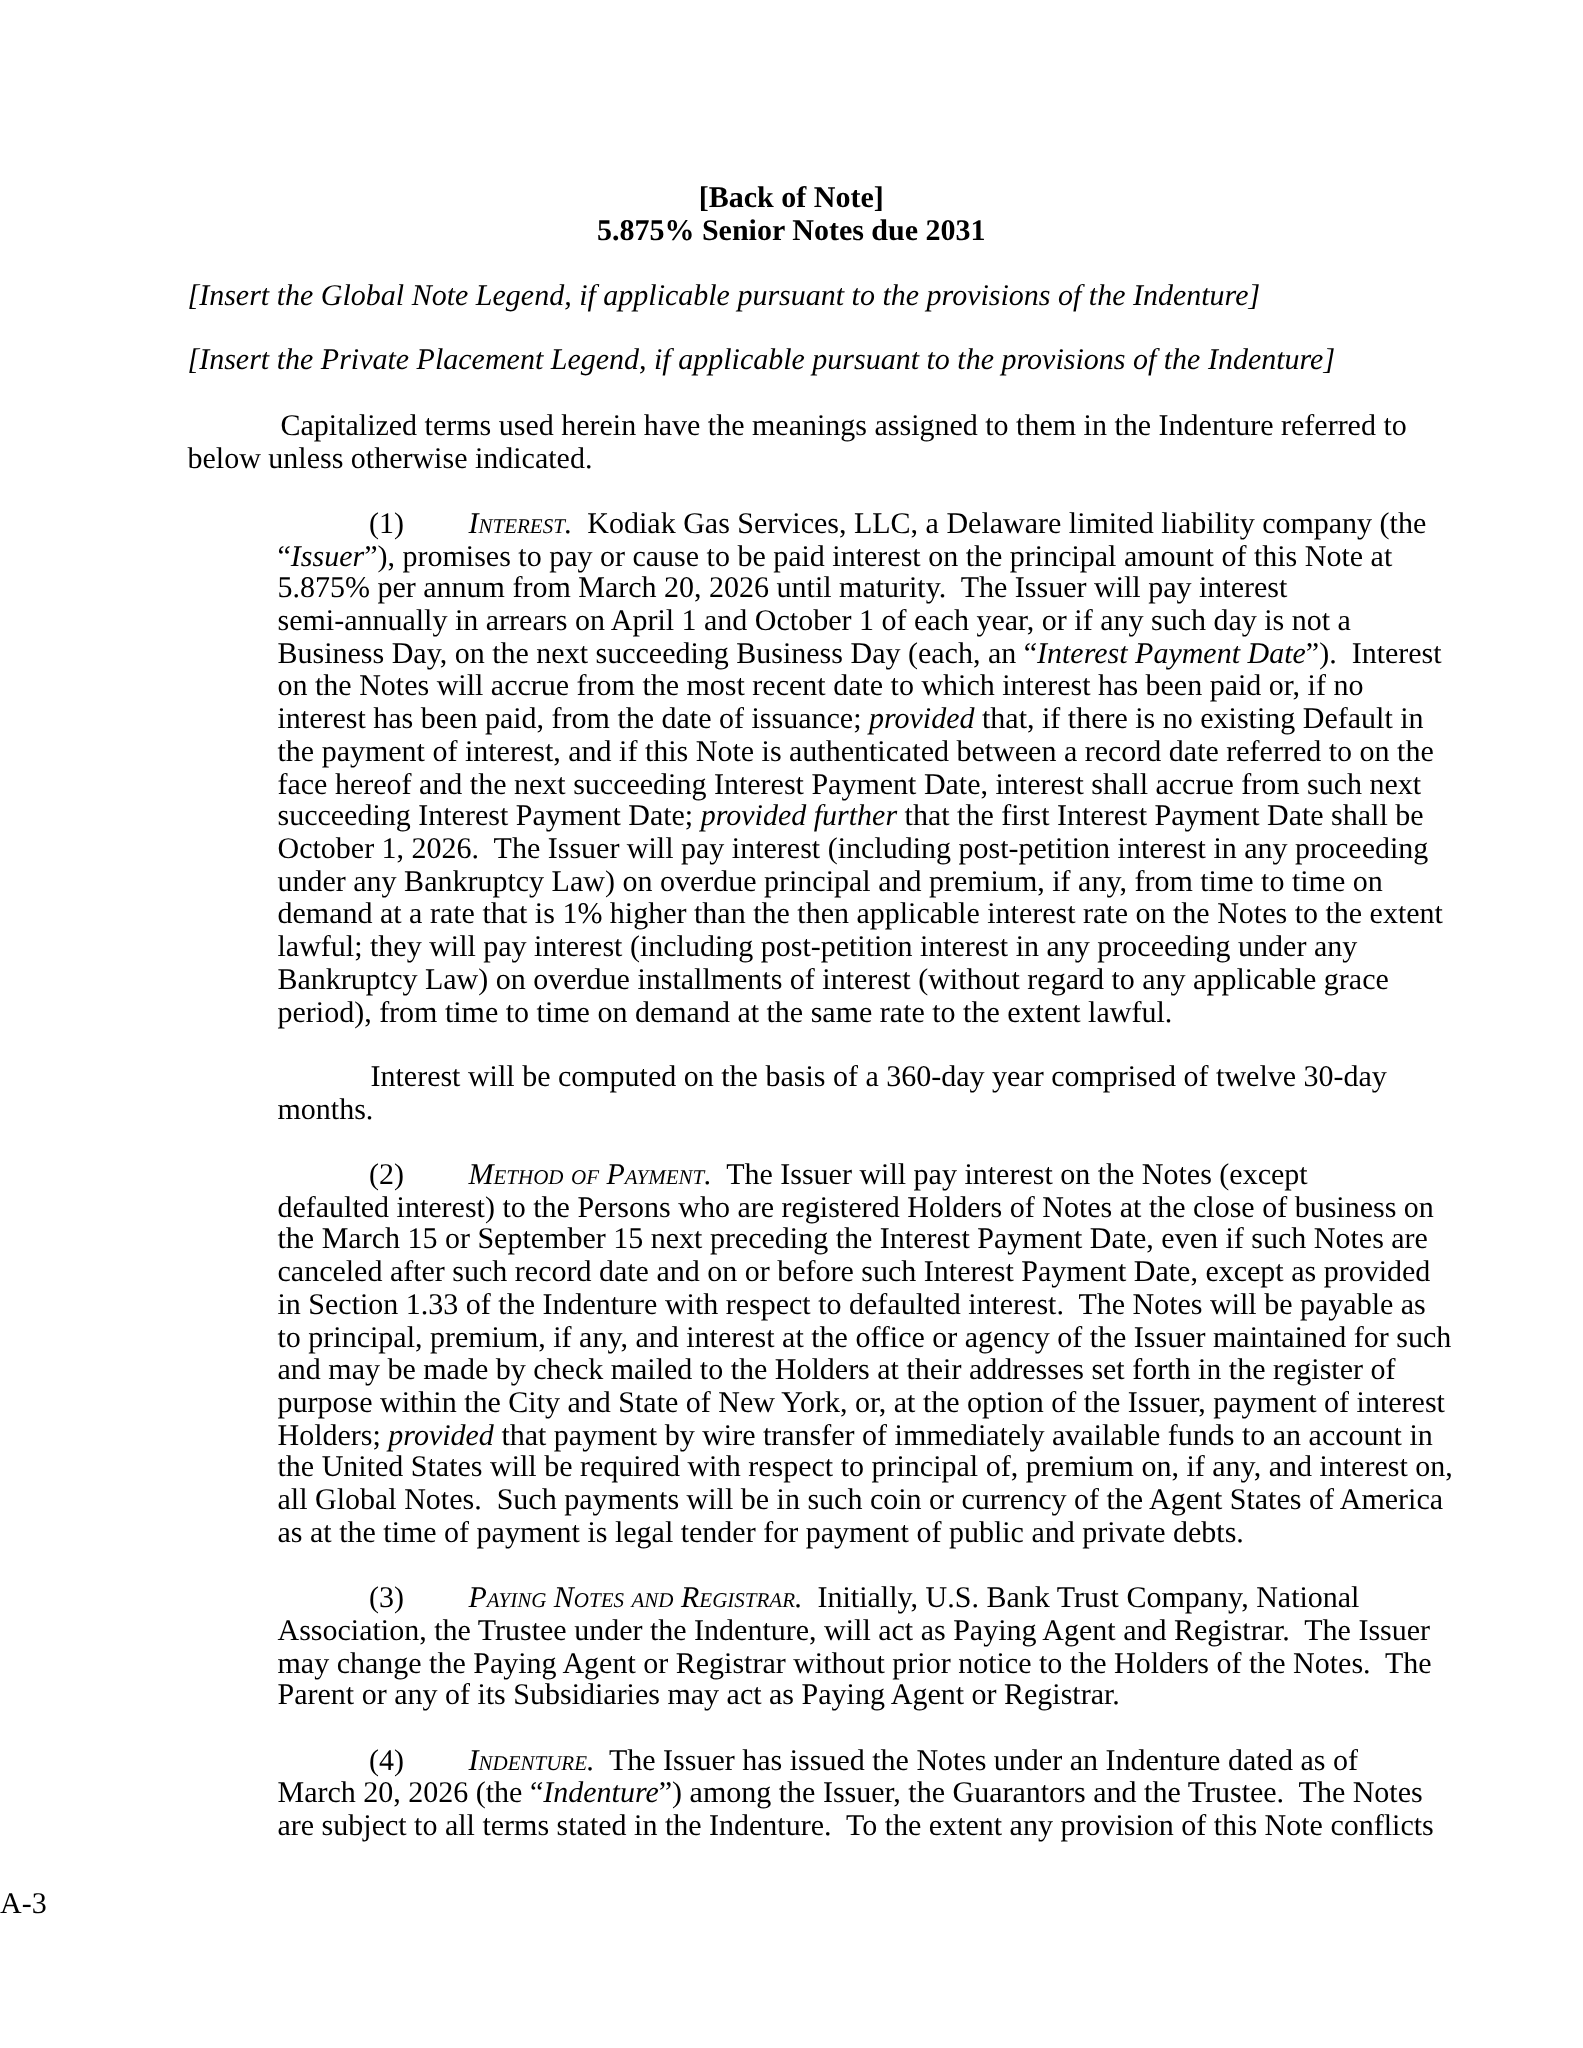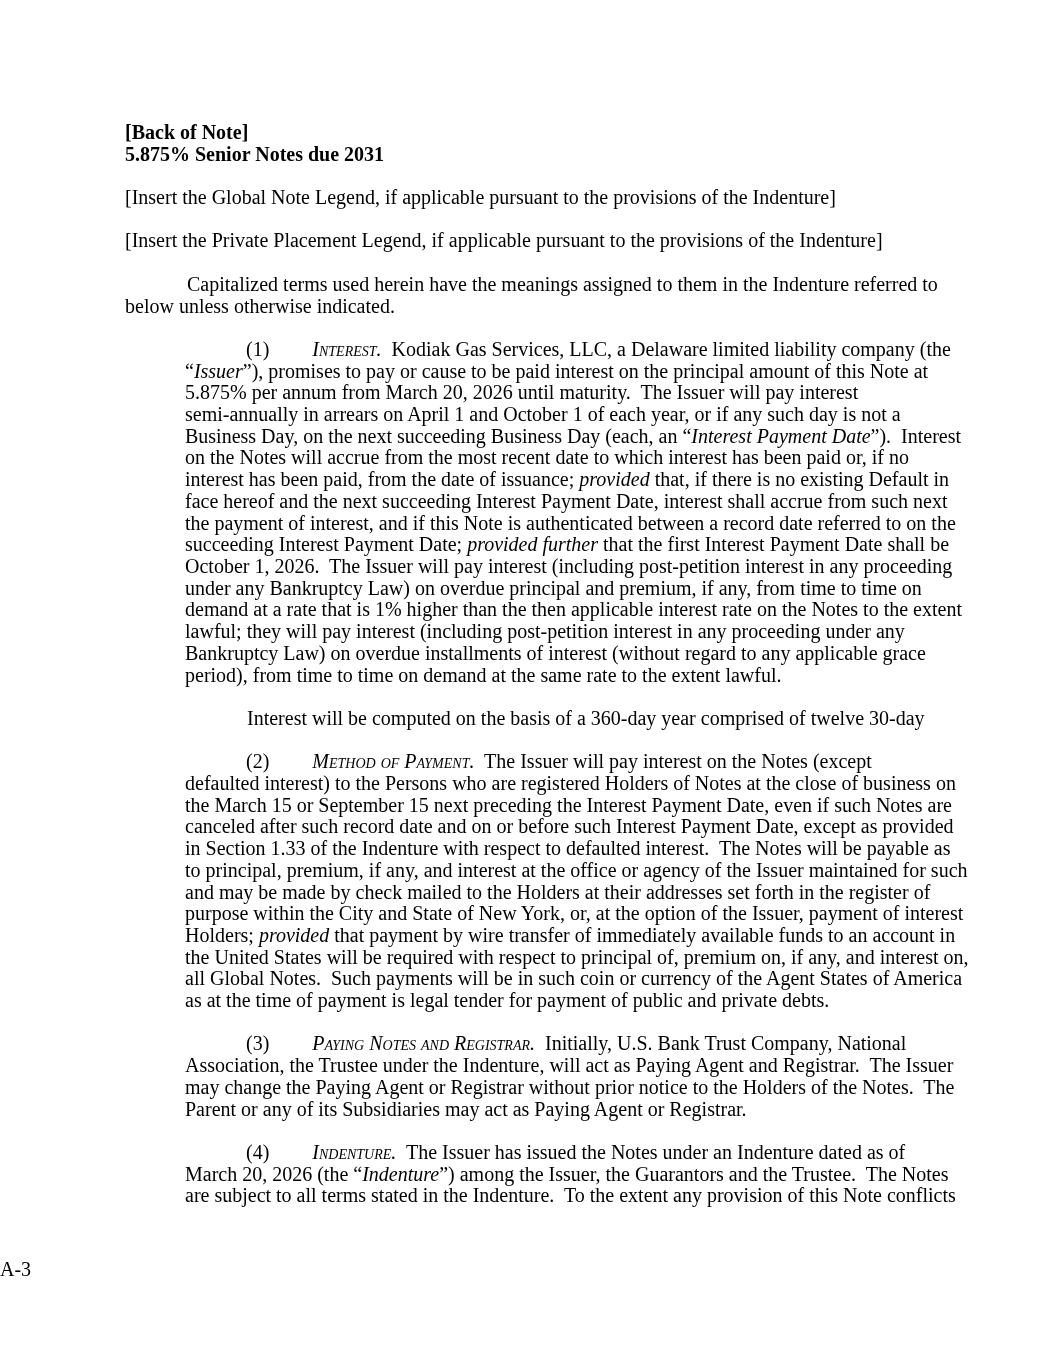--- a/index.html
+++ b/index.html
@@ -14,25 +14,25 @@
     color: #000000;
     overflow: hidden;
   }
   .content {
     position: absolute;
     left: 125px;
     top: 0;
     width: 805px;
     padding-top: 122px;
   }
-  .doc-title { text-align: left; font-weight: bold; }
+  .doc-title { text-align: center; font-weight: bold; }
   .doc-title .line { white-space: pre; }
   .para { margin-top: 21.7px; }
   .para.block { margin-left: 60px; }
-  .para.legend { }
+  .para.legend { font-style: italic; }
   .line { white-space: pre; }
   .run-i  { font-style: italic; }
   .run-sc { font-style: italic; font-variant: small-caps; }
   .tab { display: inline-block; width: 43px; }
   .footer {
     position: absolute;
     top: 1259px;
     left: 0;
     width: 1055px;
   }
@@ -58,32 +58,33 @@
           <div class="line"><span>below unless otherwise indicated.</span></div>
         </div>
         <div class="para block">
           <div class="line" style="text-indent: 61px;"><span>(1)</span><span class="tab"></span><span class="run-sc">Interest.</span><span>  Kodiak Gas Services, LLC, a Delaware limited liability company (the</span></div>
           <div class="line"><span>“</span><span class="run-i">Issuer</span><span>”), promises to pay or cause to be paid interest on the principal amount of this Note at</span></div>
           <div class="line"><span>5.875% per annum from March 20, 2026 until maturity.  The Issuer will pay interest</span></div>
           <div class="line"><span>semi-annually in arrears on April 1 and October 1 of each year, or if any such day is not a</span></div>
           <div class="line"><span>Business Day, on the next succeeding Business Day (each, an “</span><span class="run-i">Interest Payment Date</span><span>”).  Interest</span></div>
           <div class="line"><span>on the Notes will accrue from the most recent date to which interest has been paid or, if no</span></div>
           <div class="line"><span>interest has been paid, from the date of issuance; </span><span class="run-i">provided</span><span> that, if there is no existing Default in</span></div>
+          <div class="line"><span>the payment of interest, and if this Note is authenticated between a record date referred to on the</span></div>
           <div class="line"><span>face hereof and the next succeeding Interest Payment Date, interest shall accrue from such next</span></div>
-          <div class="line"><span>the payment of interest, and if this Note is authenticated between a record date referred to on the</span></div>
           <div class="line"><span>succeeding Interest Payment Date; </span><span class="run-i">provided further</span><span> that the first Interest Payment Date shall be</span></div>
           <div class="line"><span>October 1, 2026.  The Issuer will pay interest (including post-petition interest in any proceeding</span></div>
           <div class="line"><span>under any Bankruptcy Law) on overdue principal and premium, if any, from time to time on</span></div>
           <div class="line"><span>demand at a rate that is 1% higher than the then applicable interest rate on the Notes to the extent</span></div>
           <div class="line"><span>lawful; they will pay interest (including post-petition interest in any proceeding under any</span></div>
           <div class="line"><span>Bankruptcy Law) on overdue installments of interest (without regard to any applicable grace</span></div>
           <div class="line"><span>period), from time to time on demand at the same rate to the extent lawful.</span></div>
         </div>
         <div class="para block">
           <div class="line" style="text-indent: 62px;"><span>Interest will be computed on the basis of a 360-day year comprised of twelve 30-day</span></div>
+          <div class="line"><span>months.</span></div>
         </div>
         <div class="para block">
           <div class="line" style="text-indent: 61px;"><span>(2)</span><span class="tab"></span><span class="run-sc">Method of Payment.</span><span>  The Issuer will pay interest on the Notes (except</span></div>
           <div class="line"><span>defaulted interest) to the Persons who are registered Holders of Notes at the close of business on</span></div>
           <div class="line"><span>the March 15 or September 15 next preceding the Interest Payment Date, even if such Notes are</span></div>
           <div class="line"><span>canceled after such record date and on or before such Interest Payment Date, except as provided</span></div>
           <div class="line"><span>in Section 1.33 of the Indenture with respect to defaulted interest.  The Notes will be payable as</span></div>
           <div class="line"><span>to principal, premium, if any, and interest at the office or agency of the Issuer maintained for such</span></div>
           <div class="line"><span>and may be made by check mailed to the Holders at their addresses set forth in the register of</span></div>
           <div class="line"><span>purpose within the City and State of New York, or, at the option of the Issuer, payment of interest</span></div>

